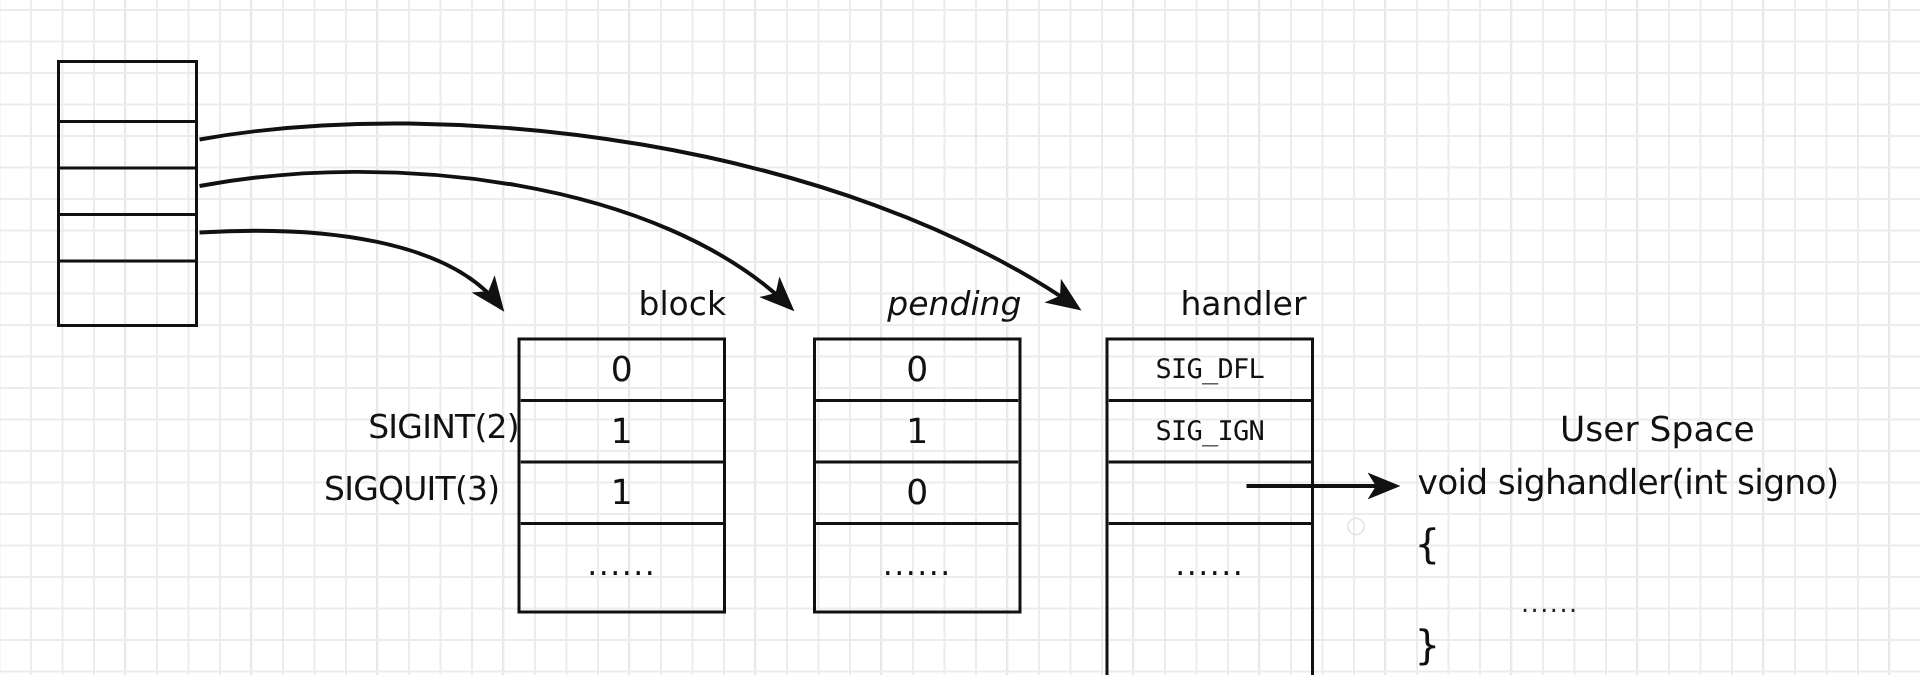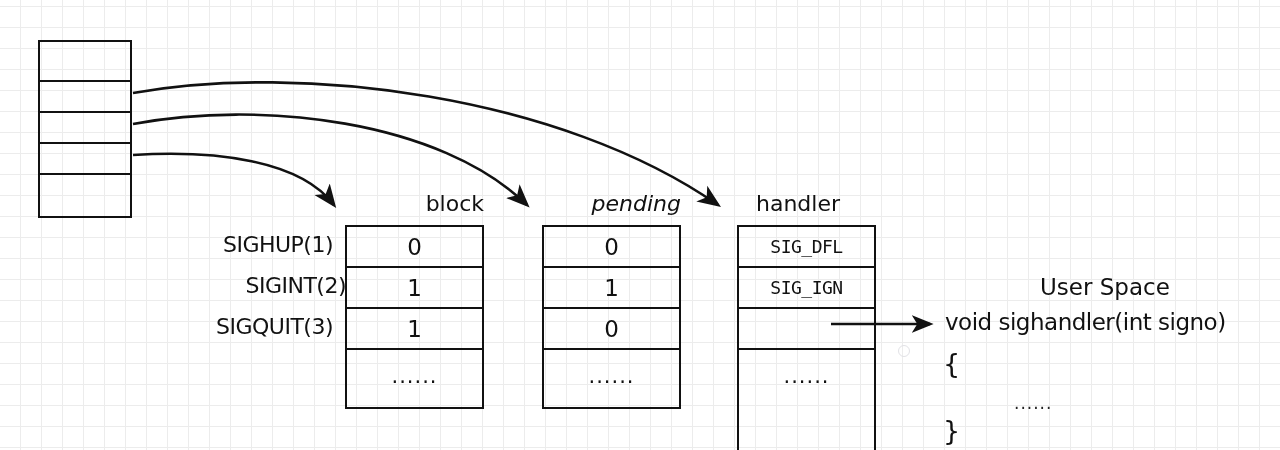--- a/index.html
+++ b/index.html
@@ -170,27 +170,26 @@
 
 
   <div id="task-struct-box">
     <div class="ts-row" style="height:40px"></div>
     <div class="ts-row" style="height:31px"></div>
     <div class="ts-row" style="height:31px"></div>
     <div class="ts-row" style="height:31px"></div>
     <div class="ts-row" style="height:45px"></div>
   </div>
 
-  <div class="sig-name" style="left:153px; top:232px; width:180px;">SIGHUP(1)</div>
   <div class="sig-name" style="left:166px; top:273px; width:180px;">SIGINT(2)</div>
   <div class="sig-name" style="left:153px; top:314px; width:180px;">SIGQUIT(3)</div>
 
   <div class="col-header" style="left:345px; top:191px; width:139px;">block</div>
   <div class="col-header" style="left:542px; top:191px; width:139px;font-style:italic;">pending</div>
-  <div class="col-header" style="left:701px; top:191px; width:139px;">handler</div>
+  <div class="col-header" style="left:732px; top:191px; width:139px;">handler</div>
 
   <div class="sigtable" style="left:345px; top:225px; width:139px; height:184px;">
     <div class="cell" style="height:41px">0</div>
     <div class="cell" style="height:41px">1</div>
     <div class="cell" style="height:41px">1</div>
     <div class="cell dots" style="height:61px">......</div>
   </div>
 
   <div class="sigtable" style="left:542px; top:225px; width:139px; height:184px;">
     <div class="cell" style="height:41px">0</div>

